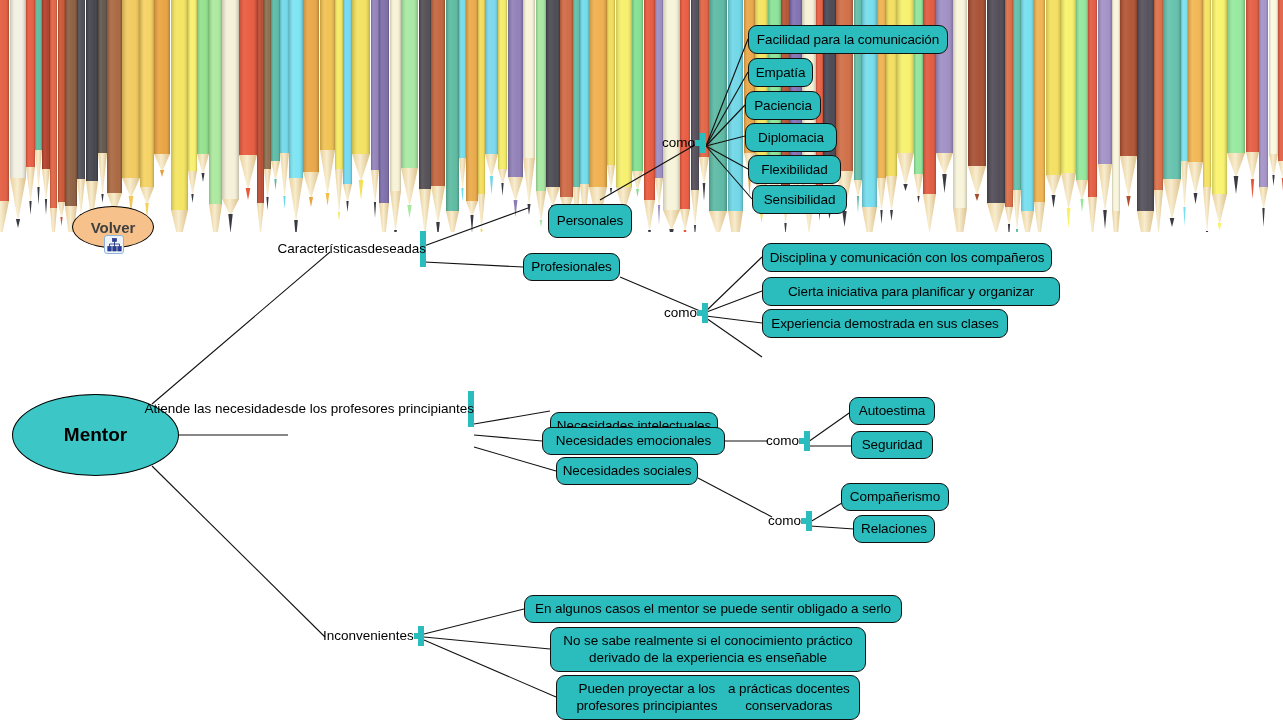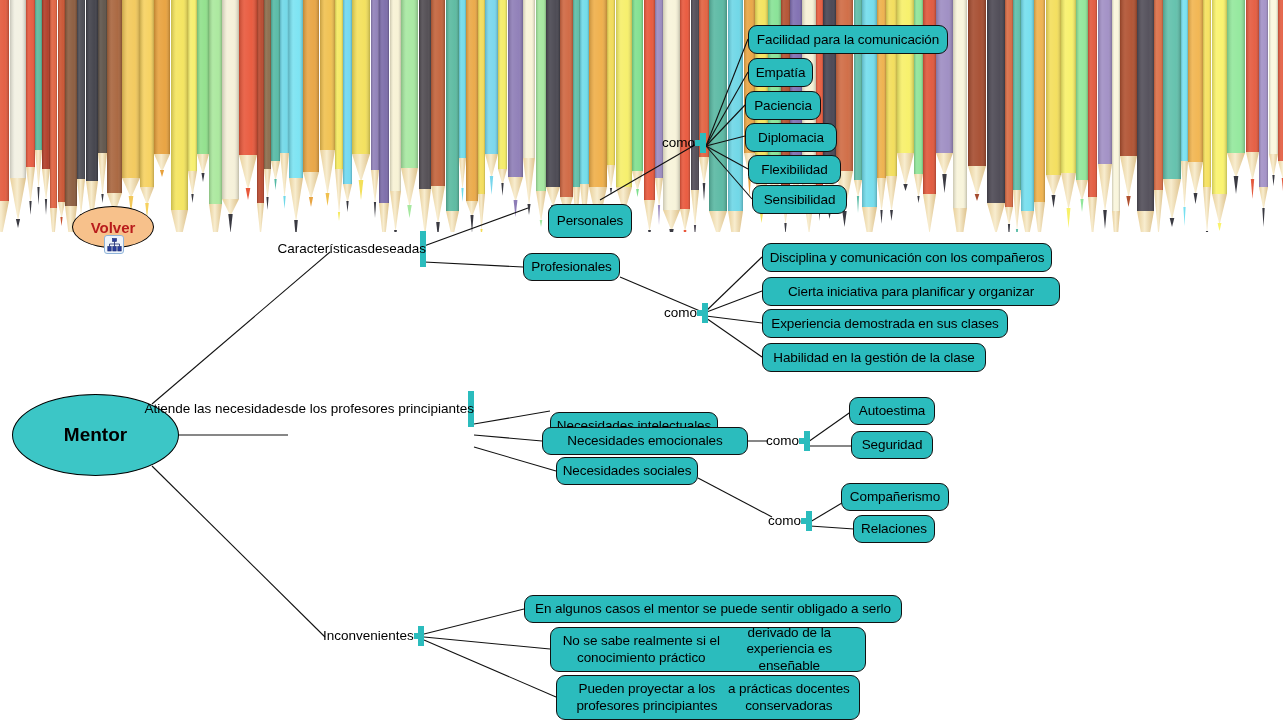--- a/index.html
+++ b/index.html
@@ -107,21 +107,21 @@
     left: 72px; top: 206px;
     width: 82px; height: 42px;
     background: #f7c18b;
     border: 1.5px solid #000000;
     border-radius: 50%;
     display: flex;
     align-items: center;
     justify-content: center;
     font-size: 15px;
     font-weight: bold;
-    color: #b91c1c;
+    color: #404040;
   }
   #volver-icon {
     position: absolute;
     left: 104px; top: 235px;
     width: 20px; height: 19px;
     background: #eef4fb;
     border: 1px solid #8fb4d9;
     border-radius: 3px;
     display: flex;
     align-items: center;
@@ -691,34 +691,33 @@
   <div class="node-box" style="left:745px; top:123px; width:92px; height:29px;">Diplomacia</div>
   <div class="node-box" style="left:748px; top:155px; width:93px; height:29px;">Flexibilidad</div>
   <div class="node-box" style="left:752px; top:185px; width:95px; height:29px;">Sensibilidad</div>
 
   <div class="node-box" style="left:528px; top:204px; width:84px; height:34px;margin-left:20px;">Personales</div>
   <div class="node-box" style="left:523px; top:253px; width:97px; height:28px;">Profesionales</div>
 
   <div class="node-box" style="left:762px; top:243px; width:290px; height:29px;">Disciplina y comunicación con los compañeros</div>
   <div class="node-box" style="left:762px; top:277px; width:298px; height:29px;">Cierta iniciativa para planificar y organizar</div>
   <div class="node-box" style="left:762px; top:309px; width:246px; height:29px;">Experiencia demostrada en sus clases</div>
-  <div class="node-box" style="left:762px; top:343px; width:224px; height:29px;">Habilidad en la gestión de la clase</div>
 
   <div class="node-box" style="left:550px; top:412px; width:168px; height:28px;">Necesidades intelectuales</div>
-  <div class="node-box" style="left:542px; top:427px; width:206px; height:28px;">Necesidades emocionales</div>
+  <div class="node-box" style="left:542px; top:427px; width:183px; height:28px;">Necesidades emocionales</div>
   <div class="node-box" style="left:556px; top:457px; width:142px; height:28px;">Necesidades sociales</div>
 
   <div class="node-box" style="left:849px; top:397px; width:86px; height:28px;">Autoestima</div>
   <div class="node-box" style="left:851px; top:431px; width:82px; height:28px;">Seguridad</div>
   <div class="node-box" style="left:841px; top:483px; width:108px; height:28px;">Compañerismo</div>
   <div class="node-box" style="left:853px; top:515px; width:82px; height:28px;">Relaciones</div>
 
   <div class="node-box" style="left:524px; top:595px; width:378px; height:28px;">En algunos casos el mentor se puede sentir obligado a serlo</div>
 
-  <div class="node-box multiline" style="left:550px; top:627px; width:316px; height:45px; ">
+  <div class="node-box multiline" style="left:550px; top:627px; width:316px; height:45px; flex-direction:column;">
     <span>No se sabe realmente si el conocimiento práctico</span>
     <span>derivado de la experiencia es enseñable</span>
   </div>
 
   <div class="node-box multiline" style="left:556px; top:675px; width:304px; height:45px; flex-direction:row;">
     <span>Pueden proyectar a los profesores principiantes</span>
     <span>a prácticas docentes conservadoras</span>
   </div>
 
 </div>

